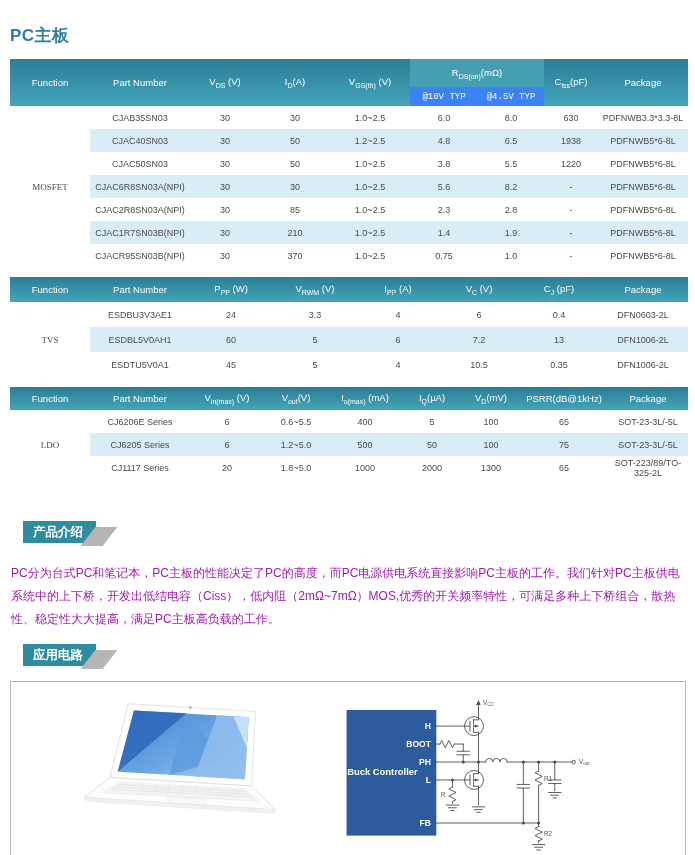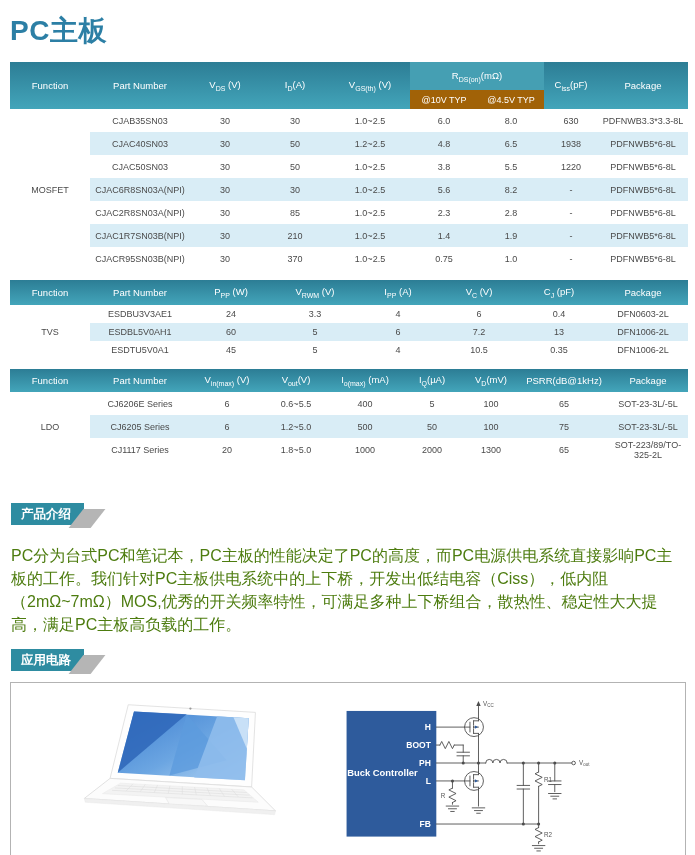--- a/index.html
+++ b/index.html
@@ -2,59 +2,59 @@
 <html><head>
 <meta charset="utf-8">
 <style>
   html,body{margin:0;padding:0;}
   body{
     width:695px;height:855px;background:#ffffff;overflow:hidden;
     font-family:"Liberation Sans", sans-serif;
   }
   .page{padding:6px 7px 0 10px;}
   h1.title{
-    margin:6px 0 12px 0;font-size:28px;font-weight:bold;color:#2c7fa5;
+    margin:18px 0 12px 0;font-size:17px;font-weight:bold;color:#2c7fa5;
     letter-spacing:0.5px;
   }
   table{
     border-collapse:collapse;table-layout:fixed;width:678px;margin:0 0 10px 0;
   }
   thead th{
     color:#ffffff;font-weight:normal;font-size:9.5px;text-align:center;
     background:linear-gradient(180deg,#2c7d95 0%,#43a5ba 100%);
     padding:0;
   }
   table.t1 thead tr:first-child th{height:28px;}
   table.t1 thead tr:nth-child(2) th{height:19px;}
   table.t2 thead th{height:25px;}
   table.t3 thead th{height:23px;}
   thead th.group{background:#459fb3;}
-  thead th.sub{background:#a16207;font-size:9px;}
+  thead th.sub{background:#3b82f6;font-size:9px;font-family:Liberation Mono, monospace;}
   td{
     font-size:9px;color:#4a4a4a;text-align:center;height:23px;padding:0;
     background:#ffffff;
   }
-  table.t2 td{height:18px;}
+  table.t2 td{height:25px;}
   tbody tr:nth-child(even) td{background:#d9edf6;}
-  td.fn{background:#ffffff !important;}
+  td.fn{background:#ffffff !important;font-family:Liberation Serif, serif;}
   sub{font-size:7px;}
-  .badge-row{margin:0;height:25px;}
+  .badge-row{margin:12px;height:25px;}
   .badge-row.intro-gap{margin-top:42px;}
   .badge-row.circuit-gap{margin-top:13px;}
   .badge{
     position:relative;display:inline-block;background:#2e8ca1;color:#fff;
     font-weight:bold;font-size:12.5px;line-height:22px;height:22px;
     padding:0 13px 0 10px;z-index:0;margin-left:1px;
   }
   .badge::after{
     content:"";position:absolute;top:6px;right:-14px;width:22px;height:19px;
     background:#b5b5b5;transform:skewX(-38deg);z-index:-1;
   }
   p.intro{
-    width:676px;margin:16px 0 0 1px;font-size:16px;line-height:23px;color:#4d7c0f;
+    width:676px;margin:16px 0 0 1px;font-size:12px;line-height:23px;color:#a21caf;
   }
   .app-box{
     margin-top:8px;width:674px;height:190px;border:1px solid #b3b3b3;
     position:relative;background:#ffffff;
   }
   svg.laptop{position:absolute;left:60px;top:16px;}
   svg.circuit{position:absolute;left:328px;top:10px;}
   .wire{stroke:#4d4d4d;stroke-width:1;fill:none;stroke-linecap:round;}
   .dot{fill:#4d4d4d;stroke:none;}
   .chipname{fill:#ffffff;font-weight:bold;font-size:10.5px;text-anchor:middle;}

